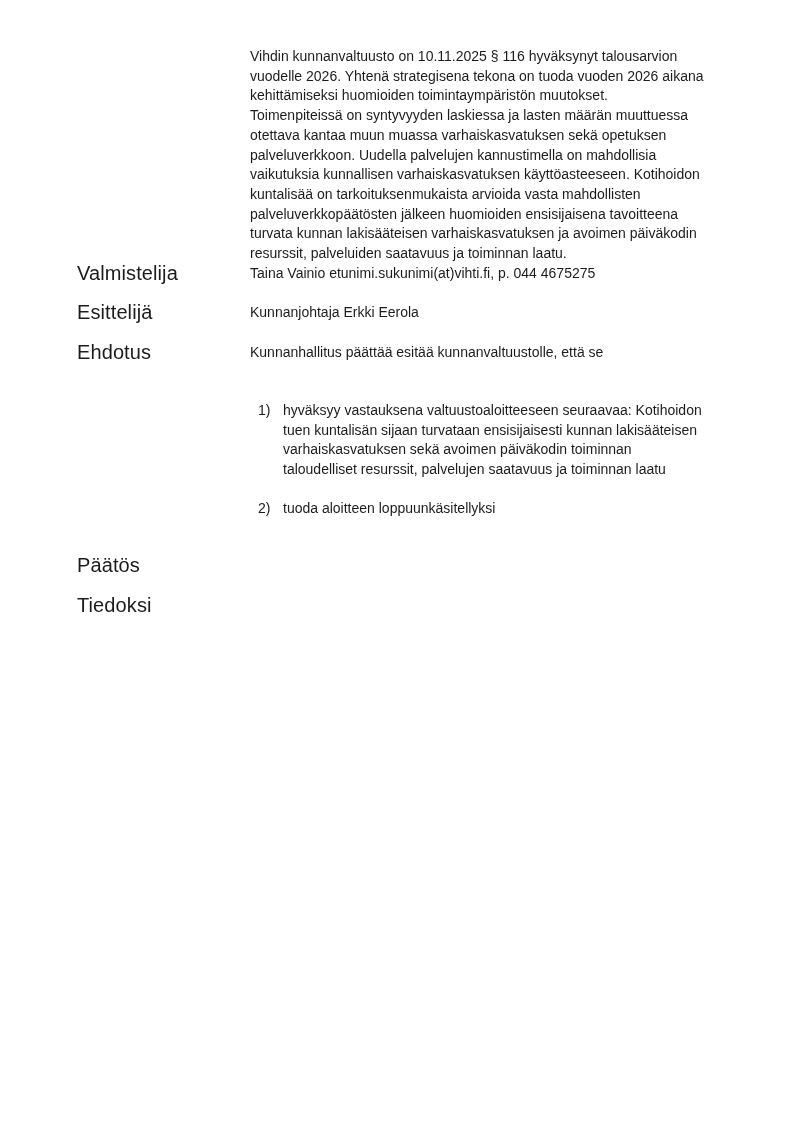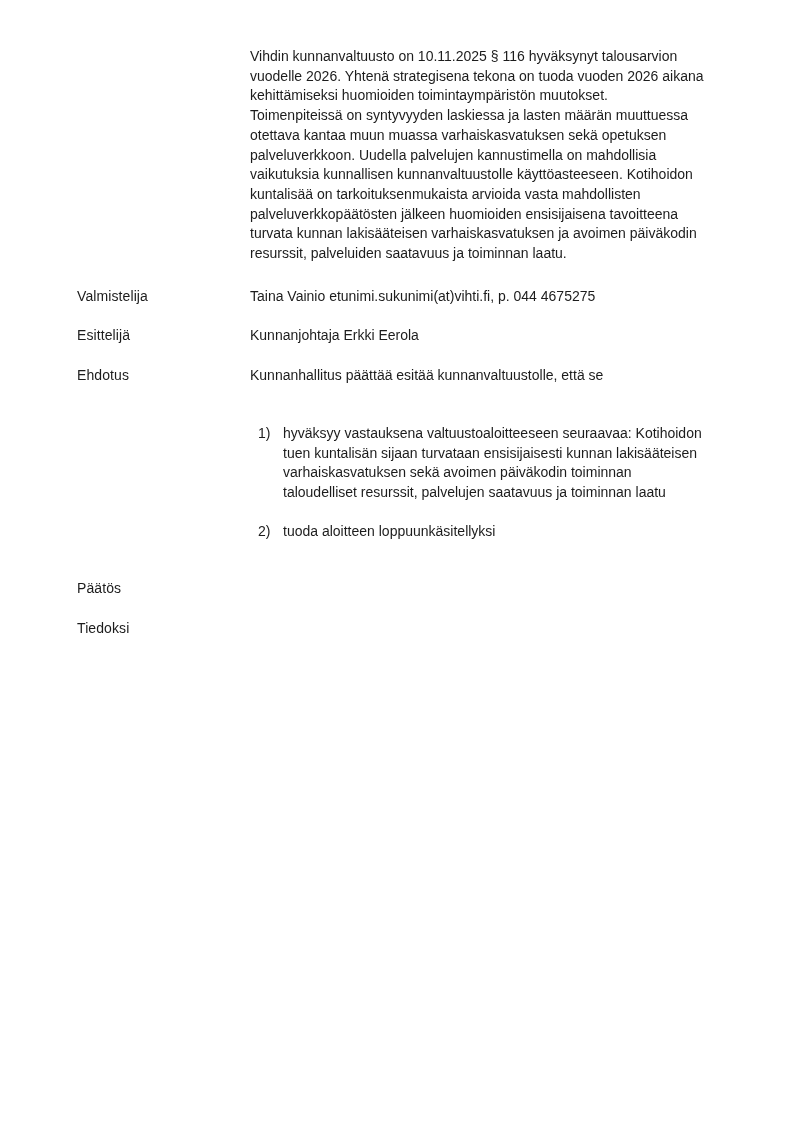--- a/index.html
+++ b/index.html
@@ -19,35 +19,35 @@
     background: #ffffff;
     padding: 47px 40px 0 77px;
   }
   .row {
     display: flex;
     align-items: flex-start;
   }
   .label-col {
     width: 173px;
     flex: 0 0 173px;
-    font-size: 14px;
+    font-size: 20px;
     line-height: 19.7px;
     letter-spacing: 0.1px;
   }
   .content-col {
     flex: 1 1 auto;
     font-size: 14px;
     line-height: 19.7px;
   }
   .line {
     white-space: nowrap;
     font-size: 14px;
     line-height: 19.7px;
   }
-  .body-row { margin-bottom: 23px; }
+  .body-row { }
   .field-row { margin-bottom: 20px; }
   .field-row:last-of-type { margin-bottom: 6px; }
   .list-block { margin-top: 38px; }
   .list-item {
     display: flex;
     align-items: flex-start;
     margin-left: 181px; 
   }
   .list-item + .list-item { margin-top: 19px; }
   .list-marker {
@@ -66,21 +66,21 @@
 
   <div class="row body-row">
     <div class="label-col"></div>
     <div class="content-col">
         <div class="line">Vihdin kunnanvaltuusto on 10.11.2025 § 116 hyväksynyt talousarvion</div>
         <div class="line">vuodelle 2026. Yhtenä strategisena tekona on tuoda vuoden 2026 aikana</div>
         <div class="line">kehittämiseksi huomioiden toimintaympäristön muutokset.</div>
         <div class="line">Toimenpiteissä on syntyvyyden laskiessa ja lasten määrän muuttuessa</div>
         <div class="line">otettava kantaa muun muassa varhaiskasvatuksen sekä opetuksen</div>
         <div class="line">palveluverkkoon. Uudella palvelujen kannustimella on mahdollisia</div>
-        <div class="line">vaikutuksia kunnallisen kunnanvaltuustolle käyttöasteeseen. Kotihoidon</div>
+        <div class="line">vaikutuksia kunnallisen varhaiskasvatuksen käyttöasteeseen. Kotihoidon</div>
         <div class="line">kuntalisää on tarkoituksenmukaista arvioida vasta mahdollisten</div>
         <div class="line">palveluverkkopäätösten jälkeen huomioiden ensisijaisena tavoitteena</div>
         <div class="line">turvata kunnan lakisääteisen varhaiskasvatuksen ja avoimen päiväkodin</div>
         <div class="line">resurssit, palveluiden saatavuus ja toiminnan laatu.</div>
       </div>
   </div>
 
   <div class="row field-row">
     <div class="label-col">Valmistelija</div>
     <div class="content-col">Taina Vainio etunimi.sukunimi(at)vihti.fi, p. 044 4675275</div>

